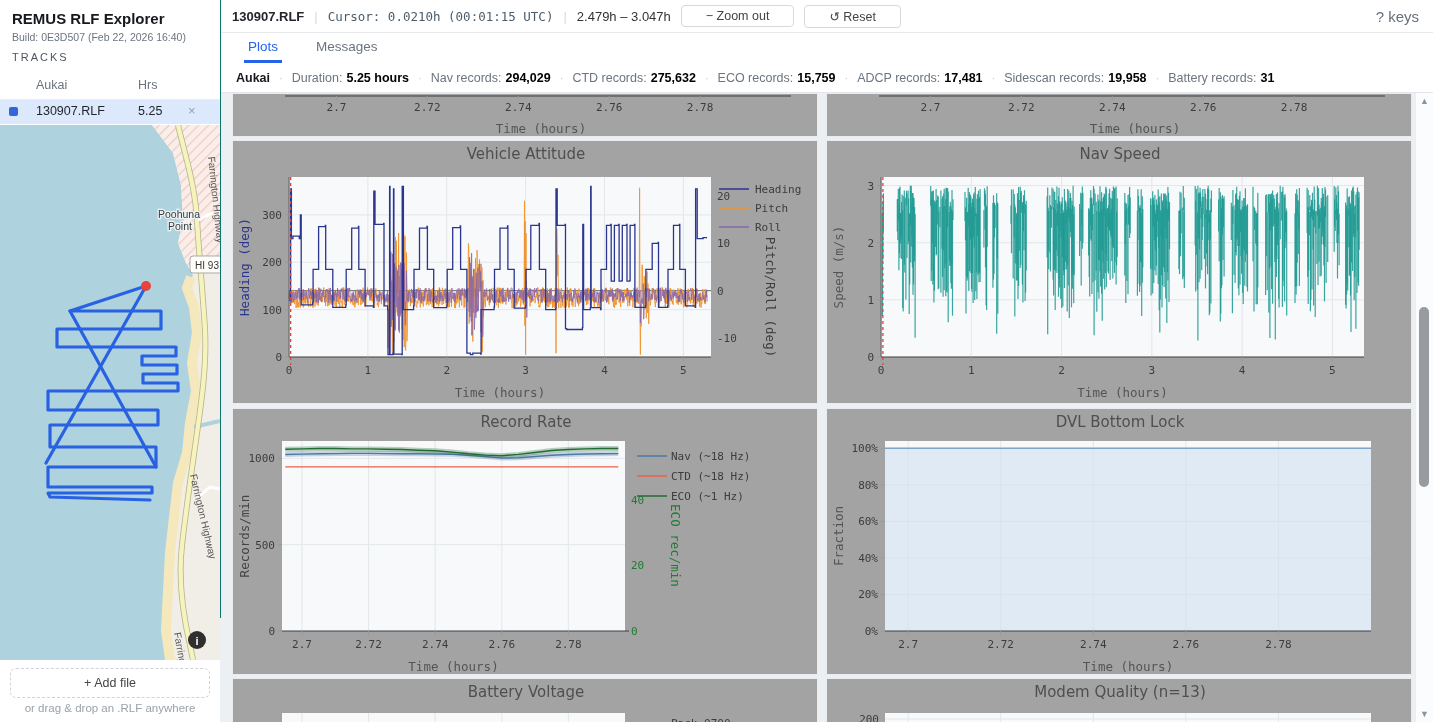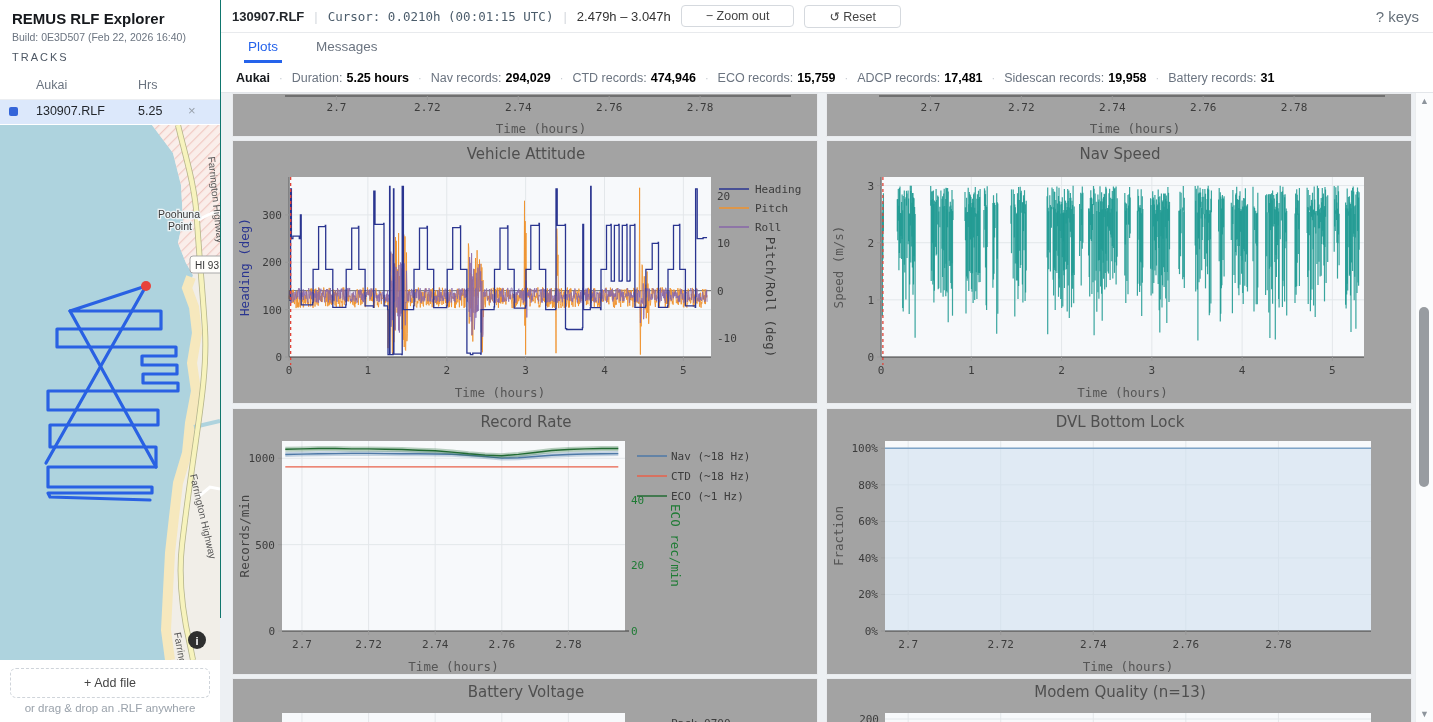--- a/index.html
+++ b/index.html
@@ -147,21 +147,21 @@
       <div class="tab idle" style="left:92px;padding:0 4px;">Messages</div>
     </div>
 
     <div class="infobar" id="infobar">
       <span class="ib-name">Aukai</span>
     <span class="ib-dot">·</span>
         <span><span class="ib-lab">Duration:</span><span class="ib-val">5.25 hours</span></span>
         <span class="ib-dot">·</span>
         <span><span class="ib-lab">Nav records:</span><span class="ib-val">294,029</span></span>
         <span class="ib-dot">·</span>
-        <span><span class="ib-lab">CTD records:</span><span class="ib-val">474,946</span></span>
+        <span><span class="ib-lab">CTD records:</span><span class="ib-val">275,632</span></span>
         <span class="ib-dot">·</span>
         <span><span class="ib-lab">ECO records:</span><span class="ib-val">15,759</span></span>
         <span class="ib-dot">·</span>
         <span><span class="ib-lab">ADCP records:</span><span class="ib-val">17,481</span></span>
         <span class="ib-dot">·</span>
         <span><span class="ib-lab">Sidescan records:</span><span class="ib-val">19,958</span></span>
         <span class="ib-dot">·</span>
         <span><span class="ib-lab">Battery records:</span><span class="ib-val">31</span></span>
       </div>
 

